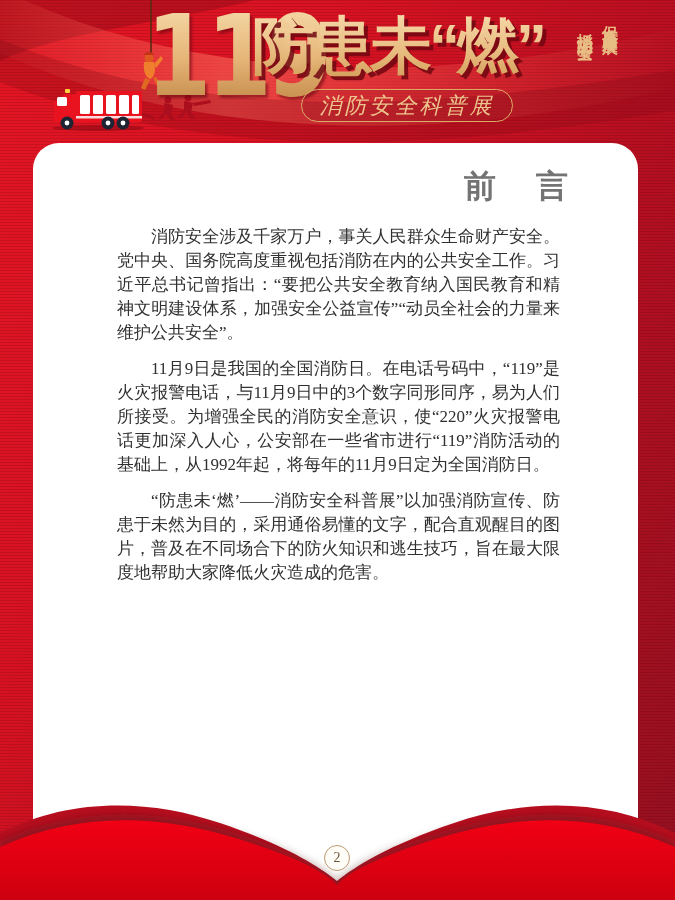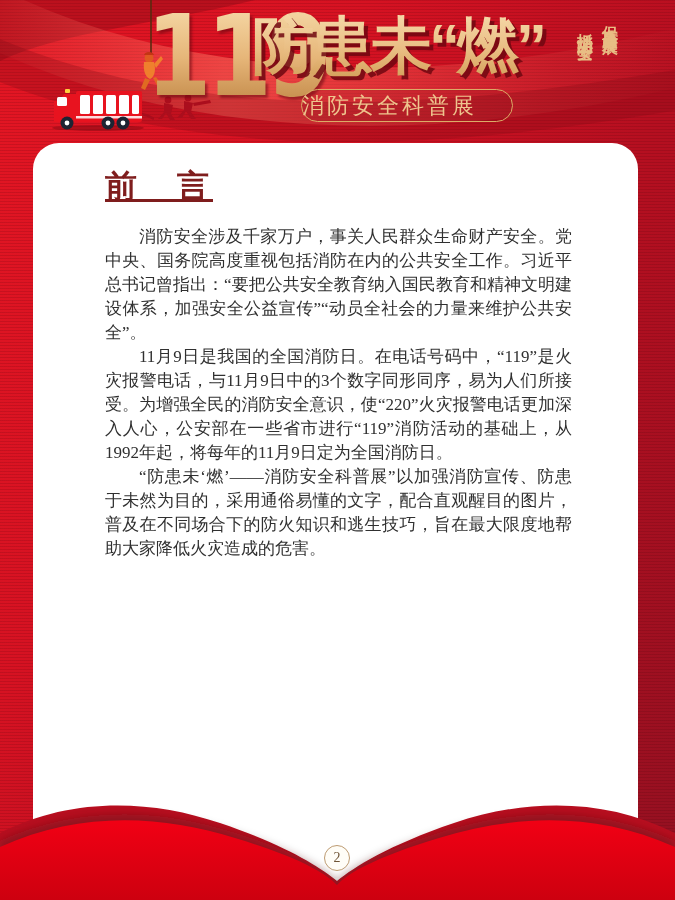--- a/index.html
+++ b/index.html
@@ -30,45 +30,45 @@
                   font-family:Liberation Sans, sans-serif;
                   font-size:62px; line-height:80px; font-weight:900; letter-spacing:-3px;
                   white-space:nowrap;
                   background:linear-gradient(180deg,#f8ddb0 0%,#e9bd82 55%,#cf9951 100%);
                   -webkit-background-clip:text; background-clip:text; color:transparent;
                   filter:drop-shadow(4px 4px 0 rgba(112,7,16,.85)); }
 
   .badge { position:absolute; left:301px; top:89px; width:212px; height:33px;
            border:1px solid #dcab67; border-radius:17px;
            color:#eec48d; font-family:"Liberation Sans", sans-serif;
-           font-size:22px; line-height:31px; letter-spacing:3px; 
-           background:rgba(130,8,20,.18); }
+           font-size:22px; line-height:31px; letter-spacing:3px; text-align:center;
+           background:rgba(130,8,20,.18);font-style:italic; }
 
   .vt { position:absolute; writing-mode:vertical-rl; color:#e8bd84;
         font-family:"Liberation Sans", sans-serif; font-weight:700;
         font-size:16px; letter-spacing:3px; }
   .vt-right { left:599px; top:12px; }
   .vt-left  { left:574px; top:20px; }
 
   .truck { position:absolute; left:50px; top:84px; }
   .climber { position:absolute; left:134px; top:0px; }
   .squad { position:absolute; left:158px; top:92px; }
 
   
   .card { position:absolute; left:33px; top:143px; width:605px; bottom:0;
           background:#ffffff; border-radius:26px 26px 0 0;
           padding:20px 66px 0 72px; }
 
-  .section-title { margin-top:2px; text-align:left;
-                   font-size:32px; font-weight:bold; color:#7f1d1d;
-                   letter-spacing:4px; font-family:"Liberation Serif", serif;text-decoration:underline; }
+  .section-title { margin-top:2px; text-align:right;
+                   font-size:32px; font-weight:bold; color:#737373;
+                   letter-spacing:4px; font-family:"Liberation Serif", serif; }
 
   .body-text { margin-top:16px; font-size:17px; line-height:24px;
                color:#303030; text-align:justify; }
-  .body-text p { text-indent:2em; margin:0; }
+  .body-text p { text-indent:2em; margin:12px; }
 
   
   .waves { position:absolute; left:0; bottom:0; width:675px; height:125px; z-index:5; }
 
   .pagenum { position:absolute; left:324px; top:845px; width:26px; height:26px;
              border:1px solid #bd9b72; border-radius:50%; background:#fffdf7;
              color:#6e5335; font-size:14px; line-height:24px; text-align:center;
              z-index:9; font-family:"Liberation Serif", serif; }
 </style>
 </head>

